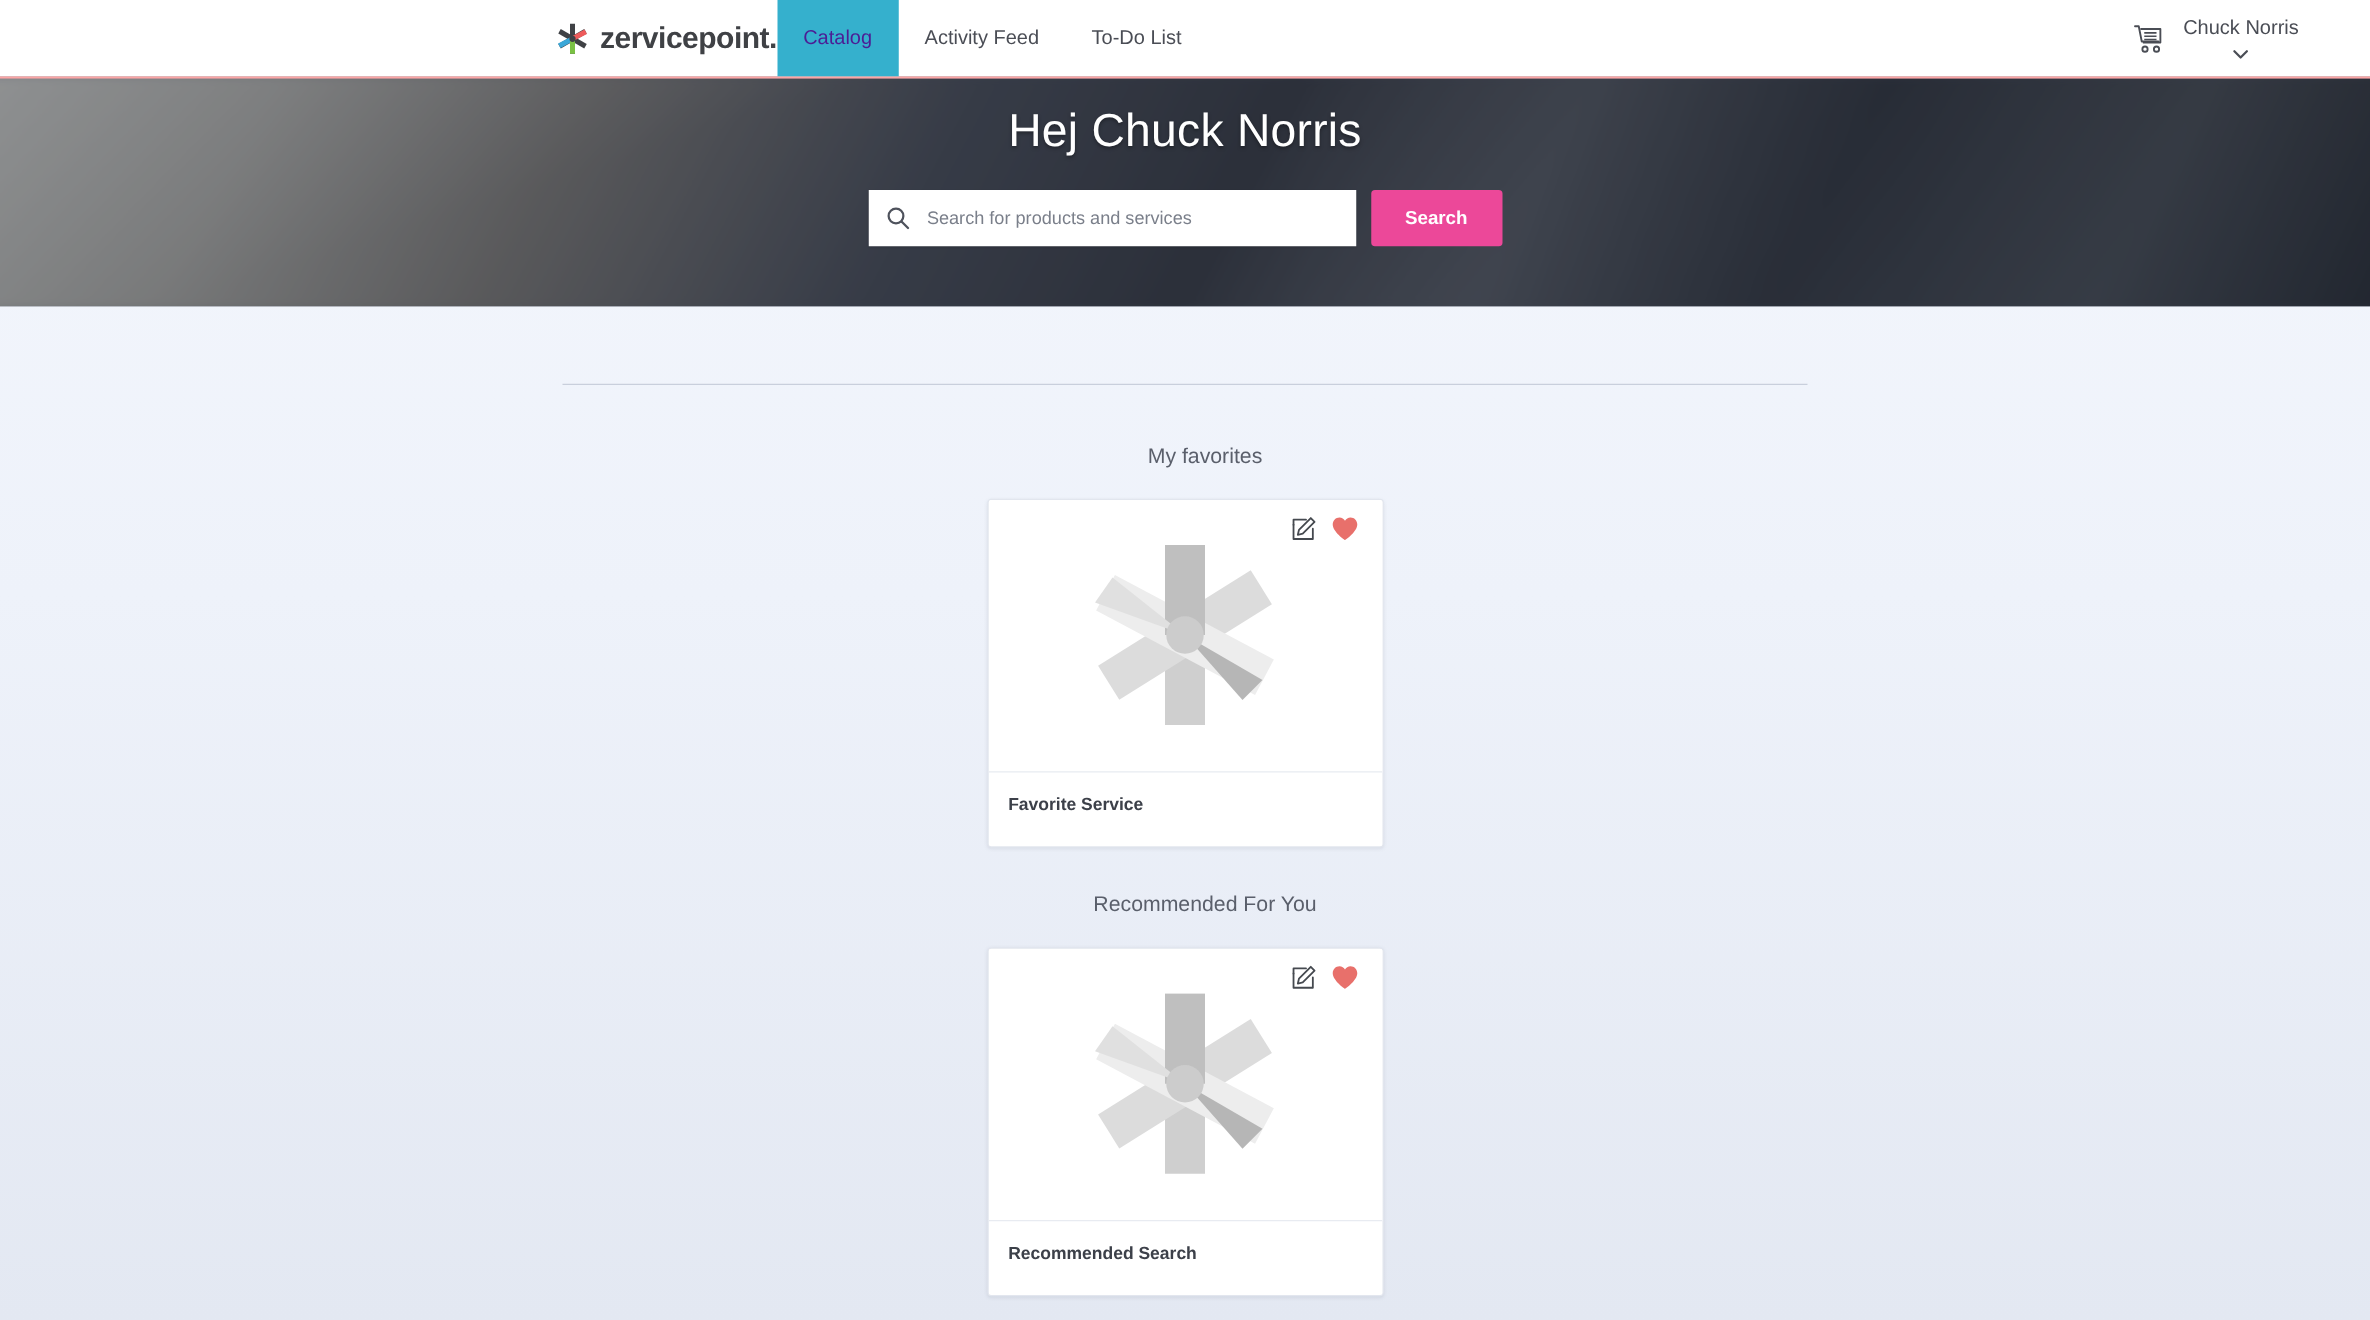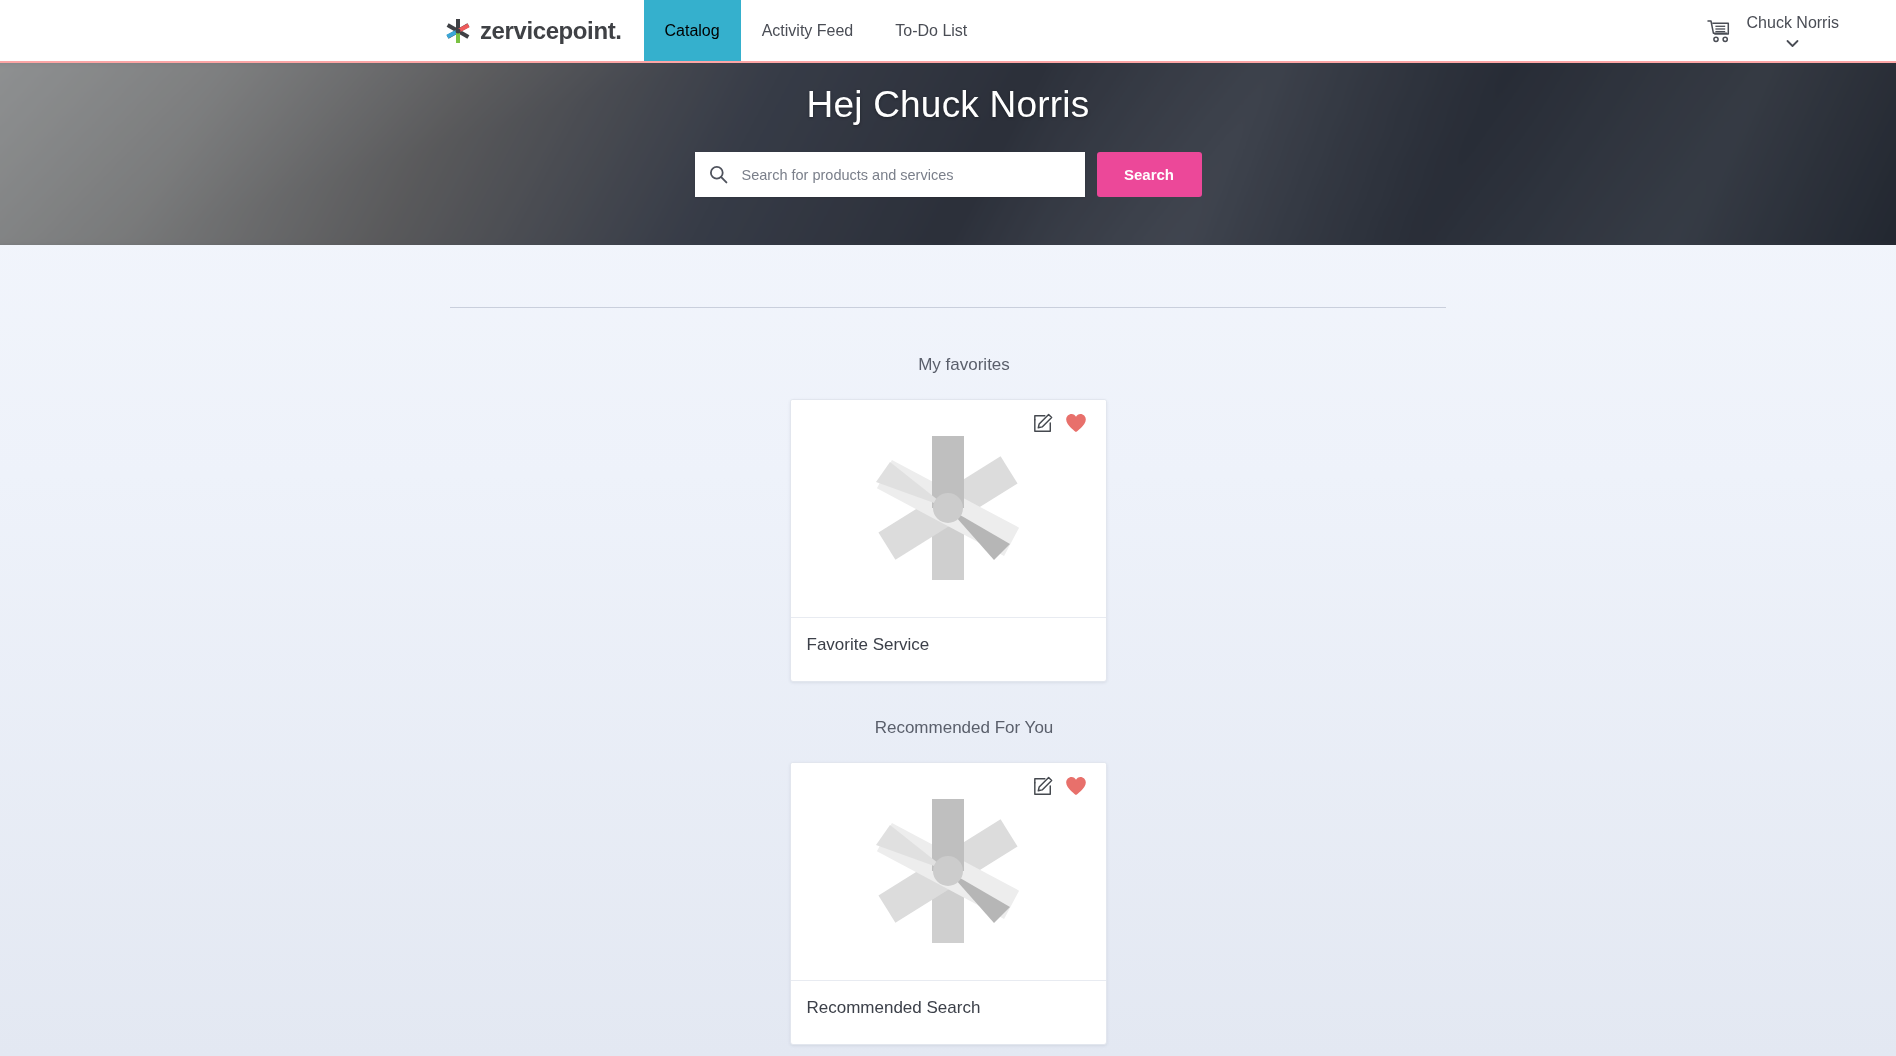--- a/index.html
+++ b/index.html
@@ -24,21 +24,20 @@
   }
   .nav-center {
     display: flex;
     align-items: stretch;
     margin-left: 445px;
   }
   .brand {
     display: flex;
     align-items: center;
     gap: 9px;
-    padding-right: 22px;
     cursor: pointer;
   }
   .brand-mark { width: 26px; height: 26px; display: block; }
   .brand-text {
     font-size: 24px;
     font-weight: bold;
     color: #3f4145;
     letter-spacing: -0.4px;
     line-height: 1;
   }
@@ -47,21 +46,21 @@
     display: flex;
     align-items: center;
     padding: 0 21px;
     font-size: 16px;
     color: #4a4d55;
     cursor: pointer;
     white-space: nowrap;
   }
   .nav-tab.active {
     background: #35b0cd;
-    color: #000000;
+    color: #4c1d95;
   }
   .nav-right {
     position: absolute;
     right: 57px;
     top: 0;
     bottom: 0;
     display: flex;
     align-items: center;
     gap: 10px;
   }
@@ -215,22 +214,22 @@
     right: 19px;
     display: flex;
     align-items: center;
     gap: 12px;
   }
   .icon-btn { cursor: pointer; display: flex; line-height: 0; }
   .card-body {
     padding: 17px 16px 26px 16px;
   }
   .card-title {
-    font-size: 17px;
-    font-weight: normal;
+    font-size: 14px;
+    font-weight: bold;
     color: #3c4049;
   }
 </style>
 </head>
 <body>
 
 <div class="topnav">
 
   <div class="nav-center">
 

